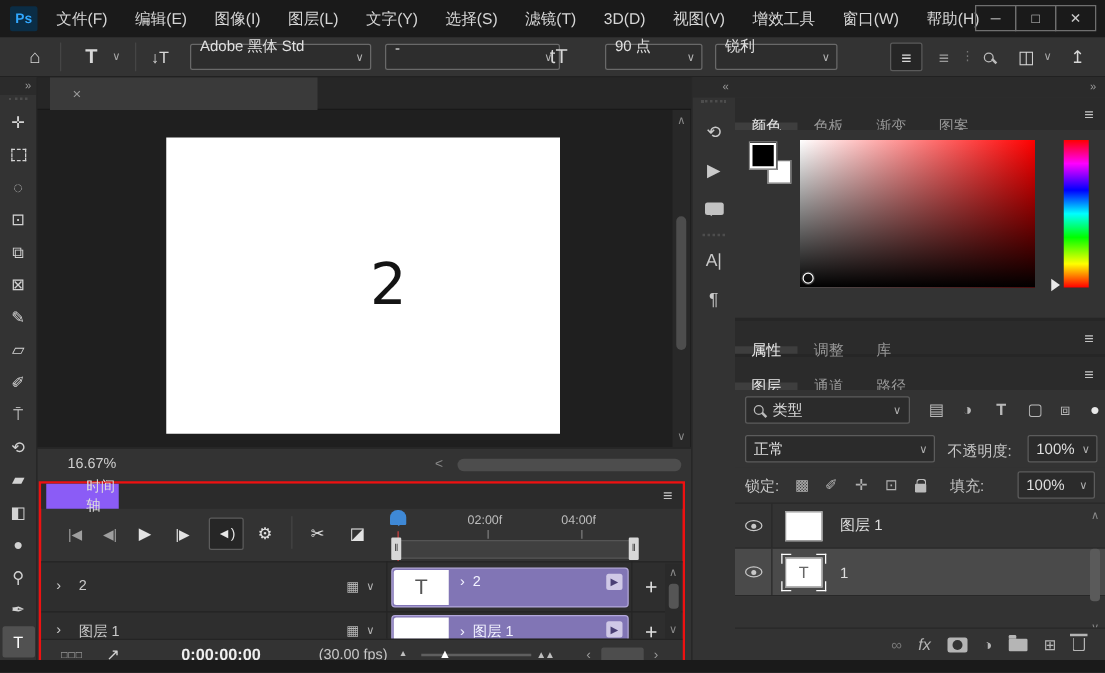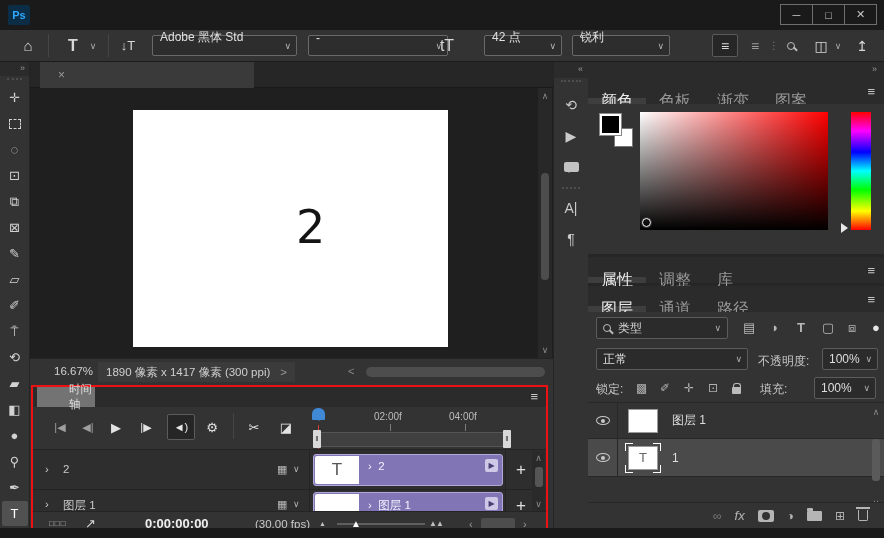--- a/index.html
+++ b/index.html
@@ -45,21 +45,21 @@
   .statusbar { position:absolute; left:0; top:296px; right:0; height:26px; background:#333; border-top:1px solid #242424; }
   .szoom { position:absolute; left:24px; top:6px; color:#d0d0d0; font-size:11.5px; }
   .sinfo { position:absolute; left:68px; top:3px; height:20px; background:#3b3b3b; display:flex; align-items:center; padding:0 8px; color:#cfcfcf; font-size:11.5px; }
   .sinfo .ch { margin-left:10px; color:#9a9a9a; }
   .schl { position:absolute; left:318px; top:6px; color:#8a8a8a; font-size:11px; }
   .hth { position:absolute; left:336px; right:8px; top:8px; height:10px; background:#4d4d4d; border-radius:5px; }
 
   
   .tl { position:absolute; left:31px; top:385px; width:517px; height:151px; border:2px solid #ee1111; background:#333; }
   .tl-hd { position:absolute; left:0; top:0; right:0; height:20px; background:#2b2b2b; }
-  .tl-tab { position:absolute; left:4px; top:0; width:58px; height:20px; background:#737373; color:#ddd; font-size:11.5px; display:flex; align-items:center; justify-content:center;padding-left:32px; }
+  .tl-tab { position:absolute; left:4px; top:0; width:58px; height:20px; background:#8b5cf6; color:#ddd; font-size:11.5px; display:flex; align-items:center; justify-content:center;padding-left:32px; }
   .tl-menu { position:absolute; right:8px; top:2px; color:#c5c5c5; font-size:13px; }
   .tbtn { position:absolute; top:27px; height:26px; display:flex; align-items:center; justify-content:center; color:#9f9f9f; font-size:11px; }
   .tbtn.lit { color:#e3e3e3; }
   .audiobox { background:#262626; border:1px solid #5c5c5c; border-radius:2px; color:#e8e8e8; }
   .rl { position:absolute; top:24px; font-size:10px; color:#bdbdbd; }
   .tick { position:absolute; top:37px; width:1px; height:7px; background:#7d7d7d; }
   .playhead { position:absolute; left:279px; top:21px; width:13px; height:12px; background:#3f89d6; border-radius:6px 6px 1px 1px; }
   .playhead:after { content:''; position:absolute; left:2.5px; bottom:-5px; border:4px solid transparent; border-top:5px solid #3f89d6; }
   .phline { position:absolute; left:285px; top:38px; width:1px; height:86px; background:#d04040; }
   .workbar { position:absolute; left:283px; top:45px; width:192px; height:15px; background:#404040; border:1px solid #555; }
@@ -84,21 +84,21 @@
   .strip-hd { height:16px; background:#2b2b2b; color:#999; font-size:9px; text-align:right; padding:2px 5px 0 0; }
   .sico { width:24px; height:24px; margin:7px auto 0 auto; display:flex; align-items:center; justify-content:center; color:#cacaca; font-size:14px; }
   .sdiv { border-top:2px dotted #4d4d4d; margin:8px 8px 0 8px; }
   .bubble { width:15px; height:10px; background:#c2c2c2; border-radius:2px; position:relative; }
   .bubble:after { content:''; position:absolute; left:2px; bottom:-4px; border:3px solid transparent; border-top:4px solid #c2c2c2; }
 
   
   .right { position:absolute; left:588px; top:62px; width:296px; bottom:0; background:#333; }
   .r-hd { height:16px; background:#2b2b2b; color:#999; font-size:9px; text-align:right; padding:2px 7px 0 0; }
   .ptabs { height:26px; background:#2b2b2b; position:relative; display:flex; }
-  .ptab { padding:0 13px; display:flex; align-items:center; font-size:16px; color:#979797; white-space:nowrap;margin-top:20px; }
+  .ptab { padding:0 13px; display:flex; align-items:center; font-size:12px; color:#979797; white-space:nowrap;margin-top:20px; }
   .ptab.on { background:#3e3e3e; color:#eaeaea; }
   .pmenu { position:absolute; right:9px; top:6px; color:#c5c5c5; font-size:13px; }
   .gap { height:3px; background:#262626; }
 
   .cpanel { position:relative; height:150px; background:#333; }
   .swback { position:absolute; left:26px; top:24px; width:19px; height:19px; background:#fff; border:1px solid #777; }
   .swfront { position:absolute; left:11px; top:9px; width:23px; height:23px; background:#000; border:1px solid #8a8a8a; box-shadow:inset 0 0 0 2px #fff; }
   .cfield { position:absolute; left:52px; top:8px; width:188px; height:118px;
             background-image:linear-gradient(to top, #000, rgba(0,0,0,0)), linear-gradient(to right, #fff, #f00); }
   .csel { position:absolute; left:54px; top:114px; width:9px; height:9px; border:1px solid #fff; border-radius:50%; box-shadow:0 0 0 1px #333; }
@@ -148,20 +148,34 @@
   .maskico:after { content:''; position:absolute; left:4px; top:2px; width:8px; height:8px; background:#333; border-radius:50%; }
   .fx { font-style:italic; font-size:13px; color:#b5b5b5; }
 </style>
 </head>
 <body>
 
 <div id="app">
 
   <div class="titlebar">
     <div class="pslogo">Ps</div>
+    <div class="menubar">
+      <span class="menu">文件(F)</span>
+      <span class="menu">编辑(E)</span>
+      <span class="menu">图像(I)</span>
+      <span class="menu">图层(L)</span>
+      <span class="menu">文字(Y)</span>
+      <span class="menu">选择(S)</span>
+      <span class="menu">滤镜(T)</span>
+      <span class="menu">3D(D)</span>
+      <span class="menu">视图(V)</span>
+      <span class="menu">增效工具</span>
+      <span class="menu">窗口(W)</span>
+      <span class="menu">帮助(H)</span>
+    </div>
     <div class="winbtns">
       <div class="wb">─</div>
       <div class="wb">□</div>
       <div class="wb">✕</div>
     </div>
   </div>
 
   <div class="opts">
     <span class="ic" style="left:16px;width:24px;font-size:15px">⌂</span>
     <span class="vsep" style="left:48px"></span>
@@ -172,21 +186,21 @@
     <div class="dd" style="left:152px;width:145px">
       <span>Adobe 黑体 Std</span>
       <span class="cv">∨</span>
     </div>
     <div class="dd" style="left:308px;width:140px">
       <span>-</span>
       <span class="cv">∨</span>
     </div>
     <span class="ic" style="left:434px;width:26px;font-size:16px">tT</span>
     <div class="dd" style="left:484px;width:78px">
-      <span>42 点</span>
+      <span>90 点</span>
       <span class="cv">∨</span>
     </div>
     <span class="ic" style="left:570px;width:24px;font-size:12px">aa</span>
     <div class="dd" style="left:572px;width:98px">
       <span>锐利</span>
       <span class="cv">∨</span>
     </div>
     <span class="ic pressed" style="left:712px;top:4px;height:23px;width:26px;font-size:14px">≡</span>
     <span class="ic" style="left:742px;width:26px;font-size:14px;color:#9a9a9a">≡</span>
     <span class="ic" style="left:770px;width:8px;font-size:10px;color:#777">⋮</span>
@@ -265,24 +279,20 @@
         <span class="ctext">2</span>
       </div>
       <div class="vsb">
         <span class="ar" style="top:3px">∧</span>
         <span class="th" style="top:85px;height:107px"></span>
         <span class="ar" style="bottom:3px">∨</span>
       </div>
     </div>
     <div class="statusbar">
       <span class="szoom">16.67%</span>
-      <span class="sinfo">
-        <span>1890 像素 x 1417 像素 (300 ppi)</span>
-        <span class="ch">&gt;</span>
-      </span>
       <span class="schl">&lt;</span>
       <span class="hth"></span>
     </div>
   </div>
 
   <div class="tl">
     <div class="tl-hd">
       <div class="tl-tab">时间轴</div>
       <span class="tl-menu">≡</span>
     </div>

